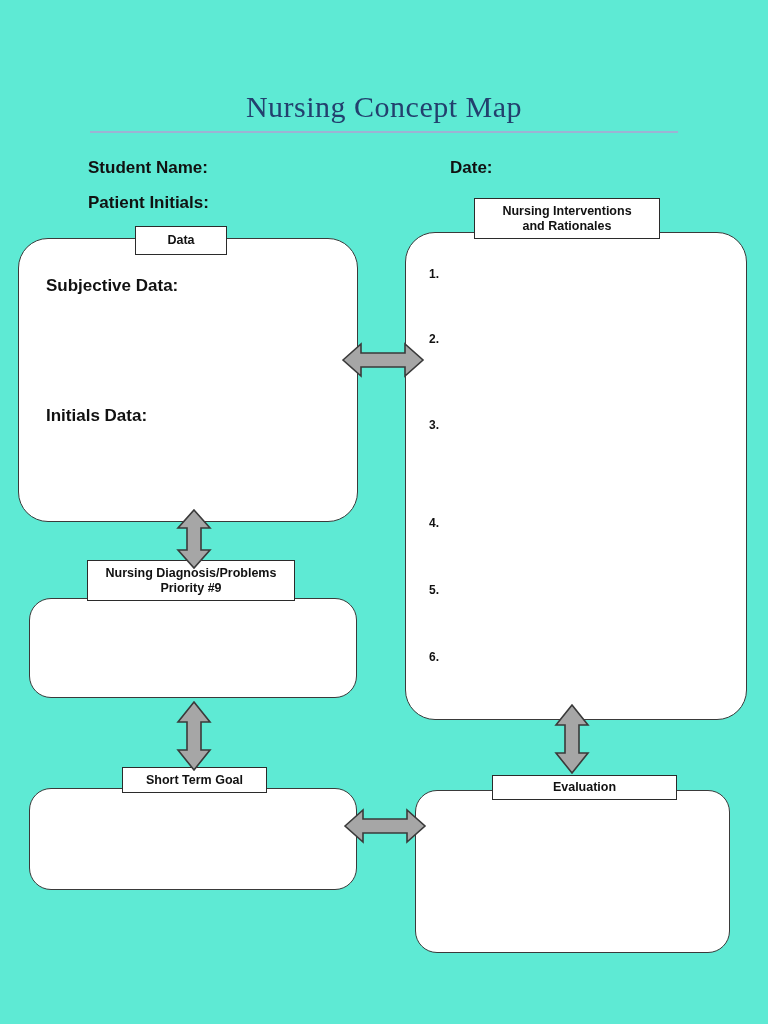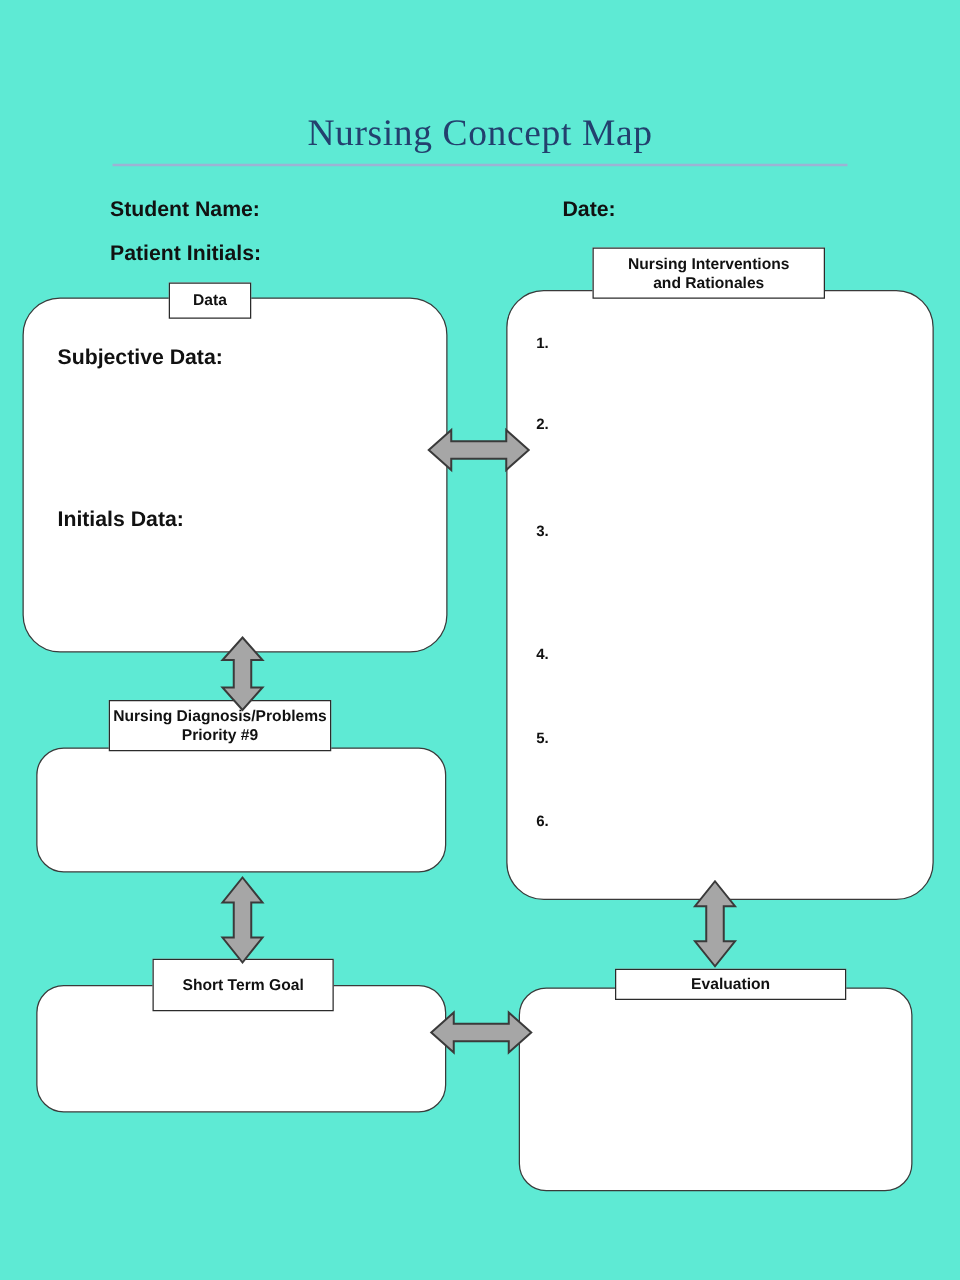--- a/index.html
+++ b/index.html
@@ -77,24 +77,24 @@
     font-size: 12.5px;
     font-weight: bold;
     color: #111111;
     display: flex;
     align-items: center;
     justify-content: center;
     text-align: center;
     line-height: 1.18;
     z-index: 5;
   }
-  .lb-data       { left: 135px; top: 226px; width: 66px;  height: 29px; }
+  .lb-data       { left: 135px; top: 226px; width: 92px;  height: 29px; }
   .lb-interv     { left: 474px; top: 198px; width: 186px; height: 41px; }
-  .lb-diagnosis  { left: 87px;  top: 560px; width: 178px; height: 41px; }
-  .lb-goal       { left: 122px; top: 767px; width: 145px; height: 42px; }
+  .lb-diagnosis  { left: 87px;  top: 560px; width: 208px; height: 41px; }
+  .lb-goal       { left: 122px; top: 767px; width: 145px; height: 26px; }
   .lb-evaluation { left: 492px; top: 775px; width: 185px; height: 25px; }
 
   
   .panel-text {
     position: absolute;
     font-size: 17px;
     font-weight: bold;
     color: #111111;
     white-space: nowrap;
     z-index: 2;

